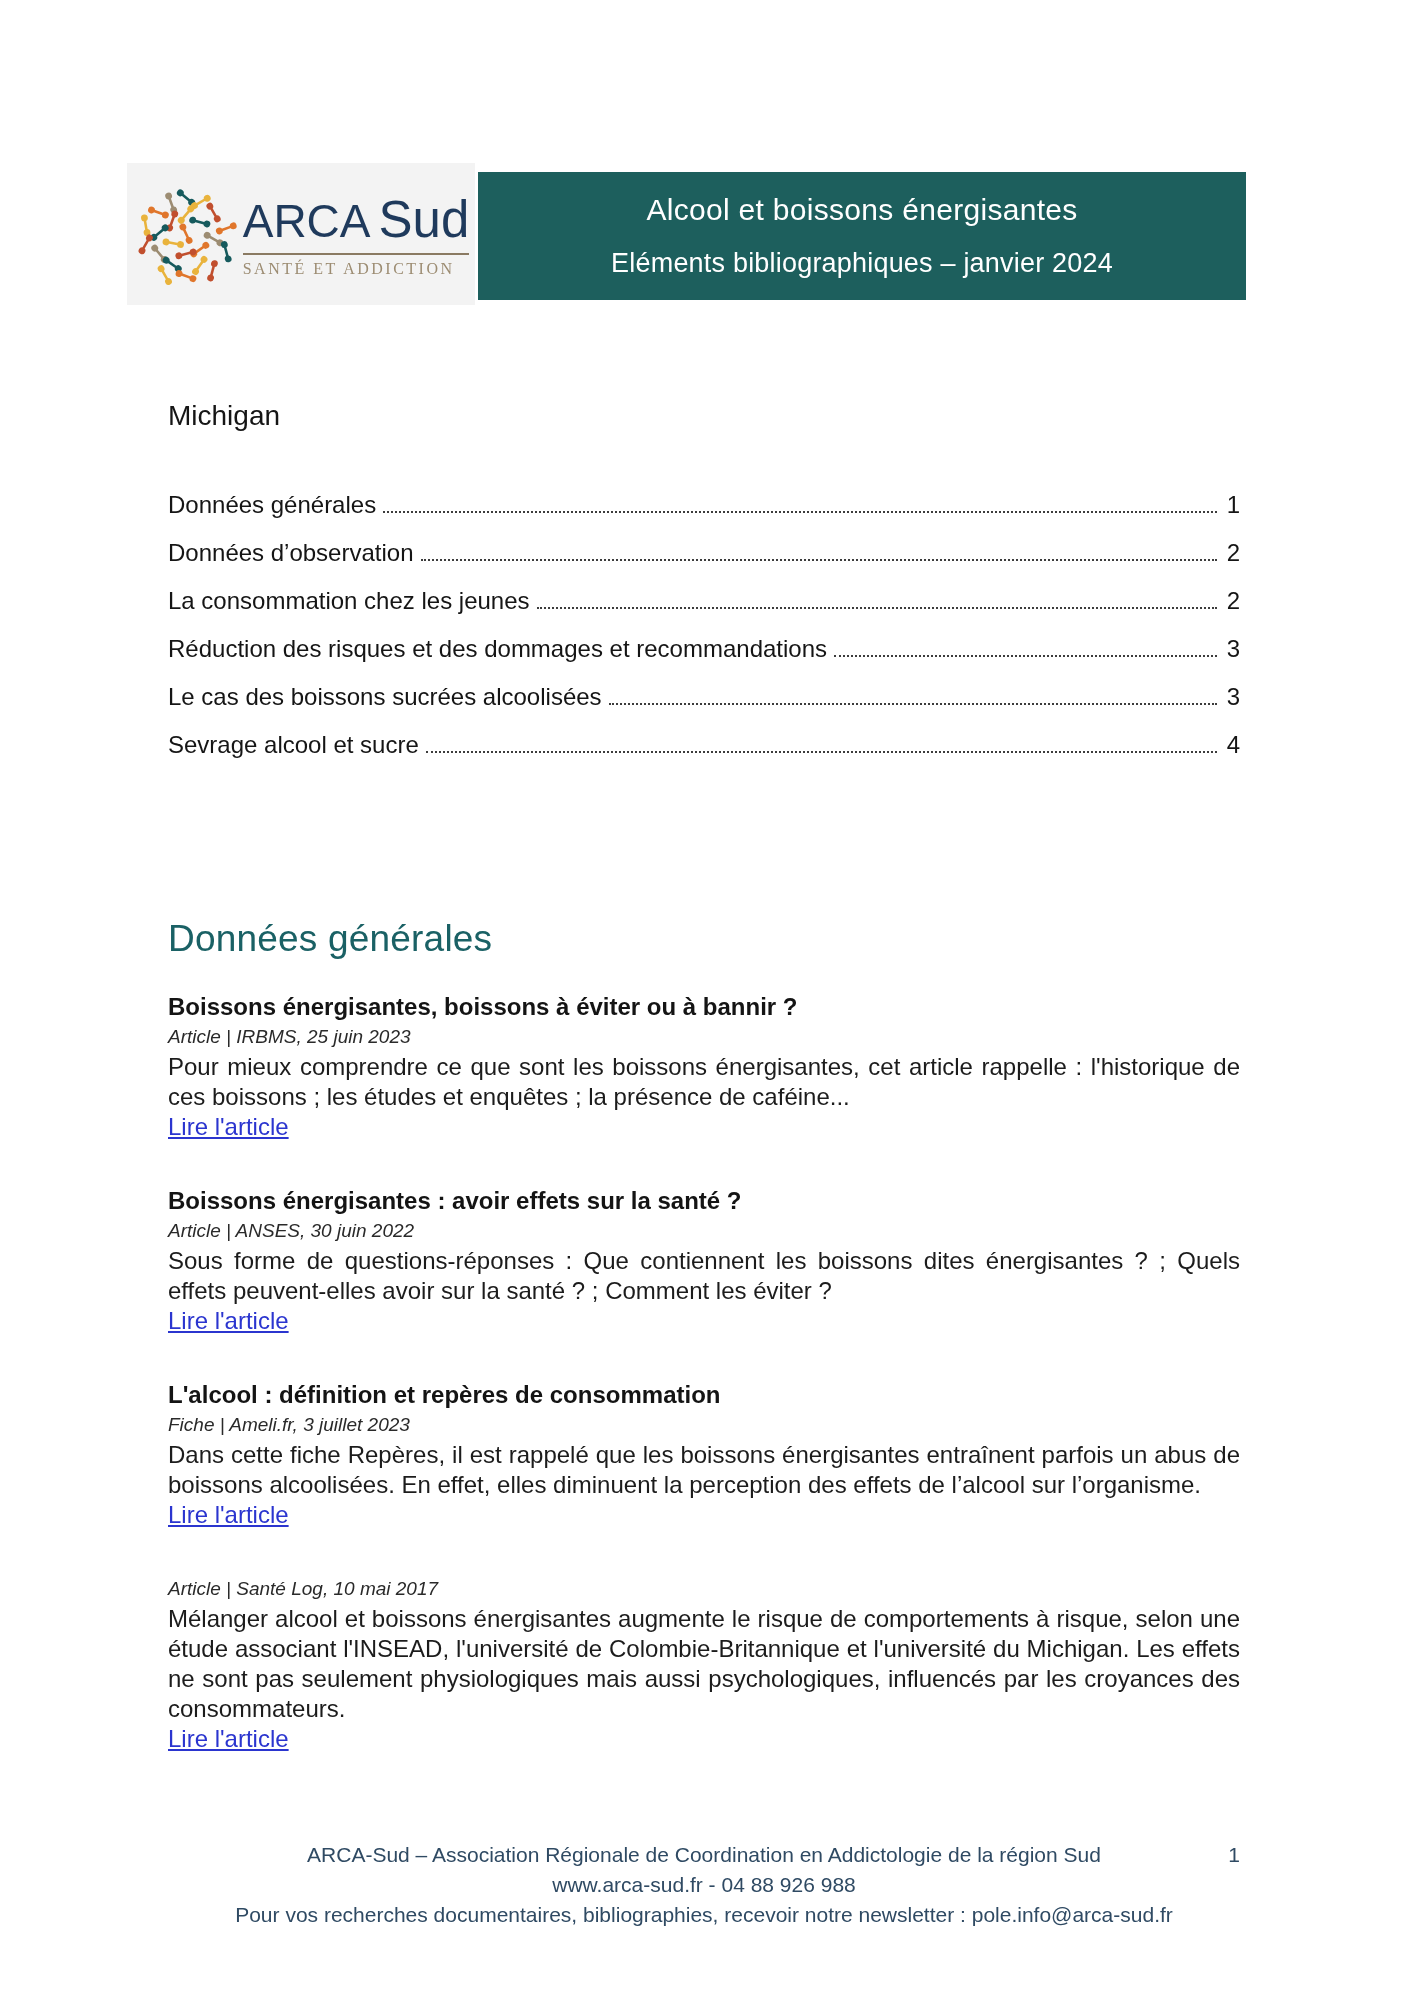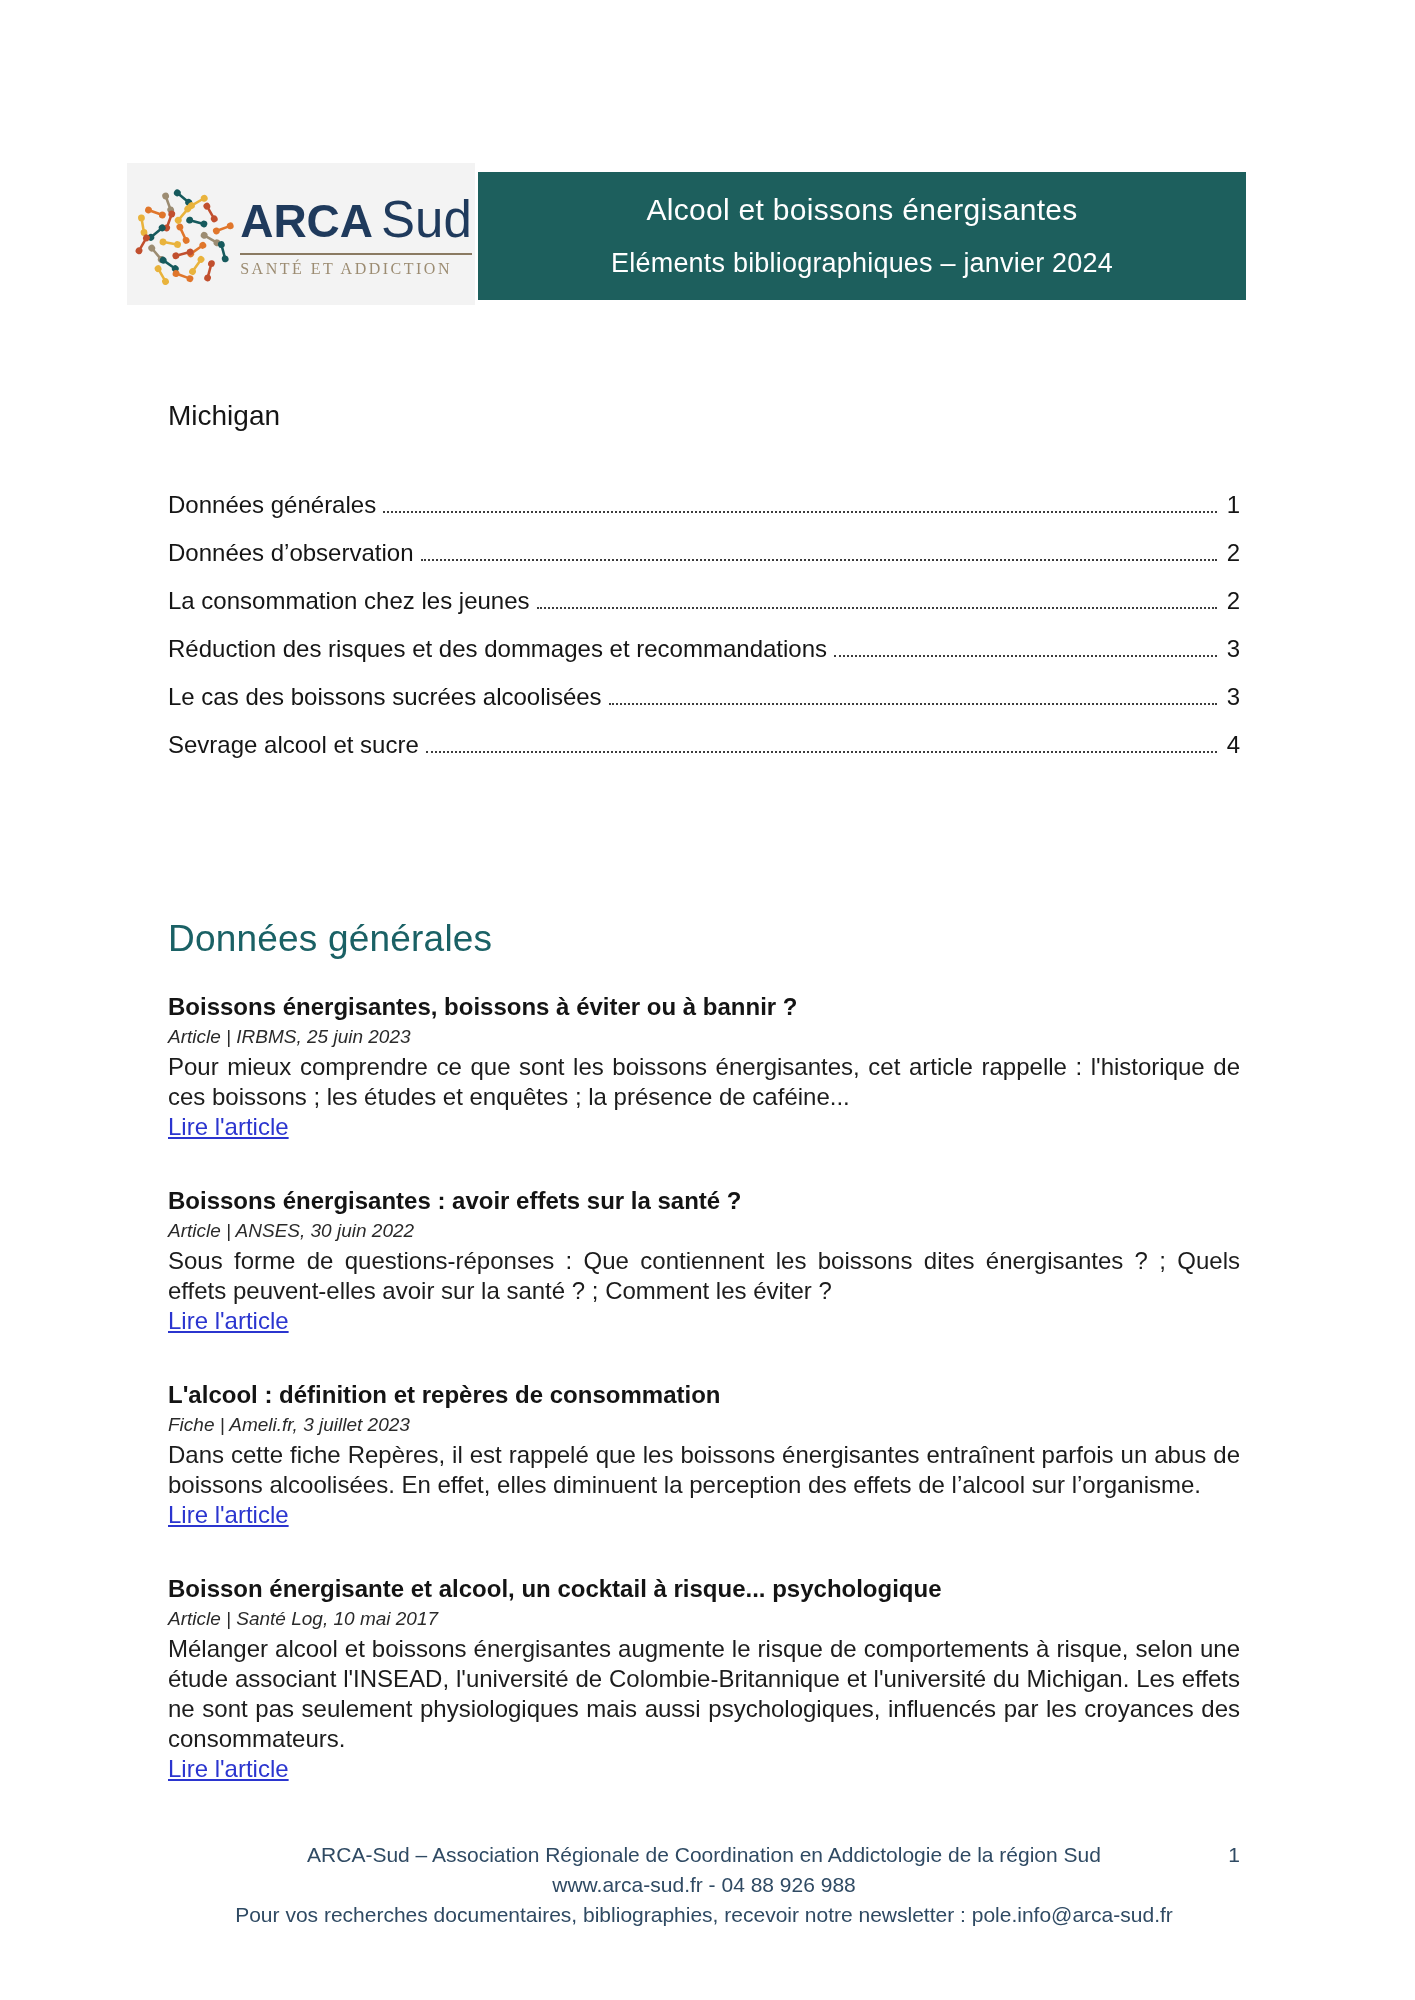--- a/index.html
+++ b/index.html
@@ -18,21 +18,21 @@
     position: absolute; left: 127px; top: 163px;
     width: 348px; height: 142px;
     background: #f3f3f3;
     display: flex; align-items: center; justify-content: center;
     gap: 4px;
   }
   .logo-cluster { width: 106px; height: 106px; flex: 0 0 auto; margin-top: 10px; }
   .logo-text { display: flex; flex-direction: column; }
   .logo-brand-row { display: flex; align-items: baseline; gap: 8px; }
   .logo-brand {
-    font-size: 46px; font-weight: 700; color: #1f3a5c; letter-spacing: 0px;
+    font-size: 46px; font-weight: 400; color: #1f3a5c; letter-spacing: 0px;
   }
   .logo-brand-suffix { font-size: 51px; font-weight: 400; color: #1f3a5c; }
   .logo-divider { border: none; border-top: 2px solid #8a7a62; margin: 4px 0 5px 0; }
   .logo-tagline {
     font-family: "Liberation Serif", serif;
     font-size: 16px; letter-spacing: 2.5px; color: #9c8c72; white-space: nowrap;
   }
 
   .banner {
     position: absolute; left: 478px; top: 172px;
@@ -288,21 +288,20 @@
       </article>
 
       <article class="bib-entry">
         <div class="bib-title">L'alcool : définition et repères de consommation</div>
         <div class="bib-source">Fiche | Ameli.fr, 3 juillet 2023</div>
         <p class="bib-desc">Dans cette fiche Repères, il est rappelé que les boissons énergisantes entraînent parfois un abus de boissons alcoolisées. En effet, elles diminuent la perception des effets de l’alcool sur l’organisme.</p>
         <a class="bib-link">Lire l'article</a>
       </article>
 
       <article class="bib-entry">
-        <div class="bib-title">Boisson énergisante et alcool, un cocktail à risque... psychologique</div>
         <div class="bib-source">Article | Santé Log, 10 mai 2017</div>
         <p class="bib-desc">Mélanger alcool et boissons énergisantes augmente le risque de comportements à risque, selon une étude associant l'INSEAD, l'université de Colombie-Britannique et l'université du Michigan. Les effets ne sont pas seulement physiologiques mais aussi psychologiques, influencés par les croyances des consommateurs.</p>
         <a class="bib-link">Lire l'article</a>
       </article>
 
     </div>
   </div>
 
   <div class="footer">
     <div>ARCA-Sud – Association Régionale de Coordination en Addictologie de la région Sud</div>

